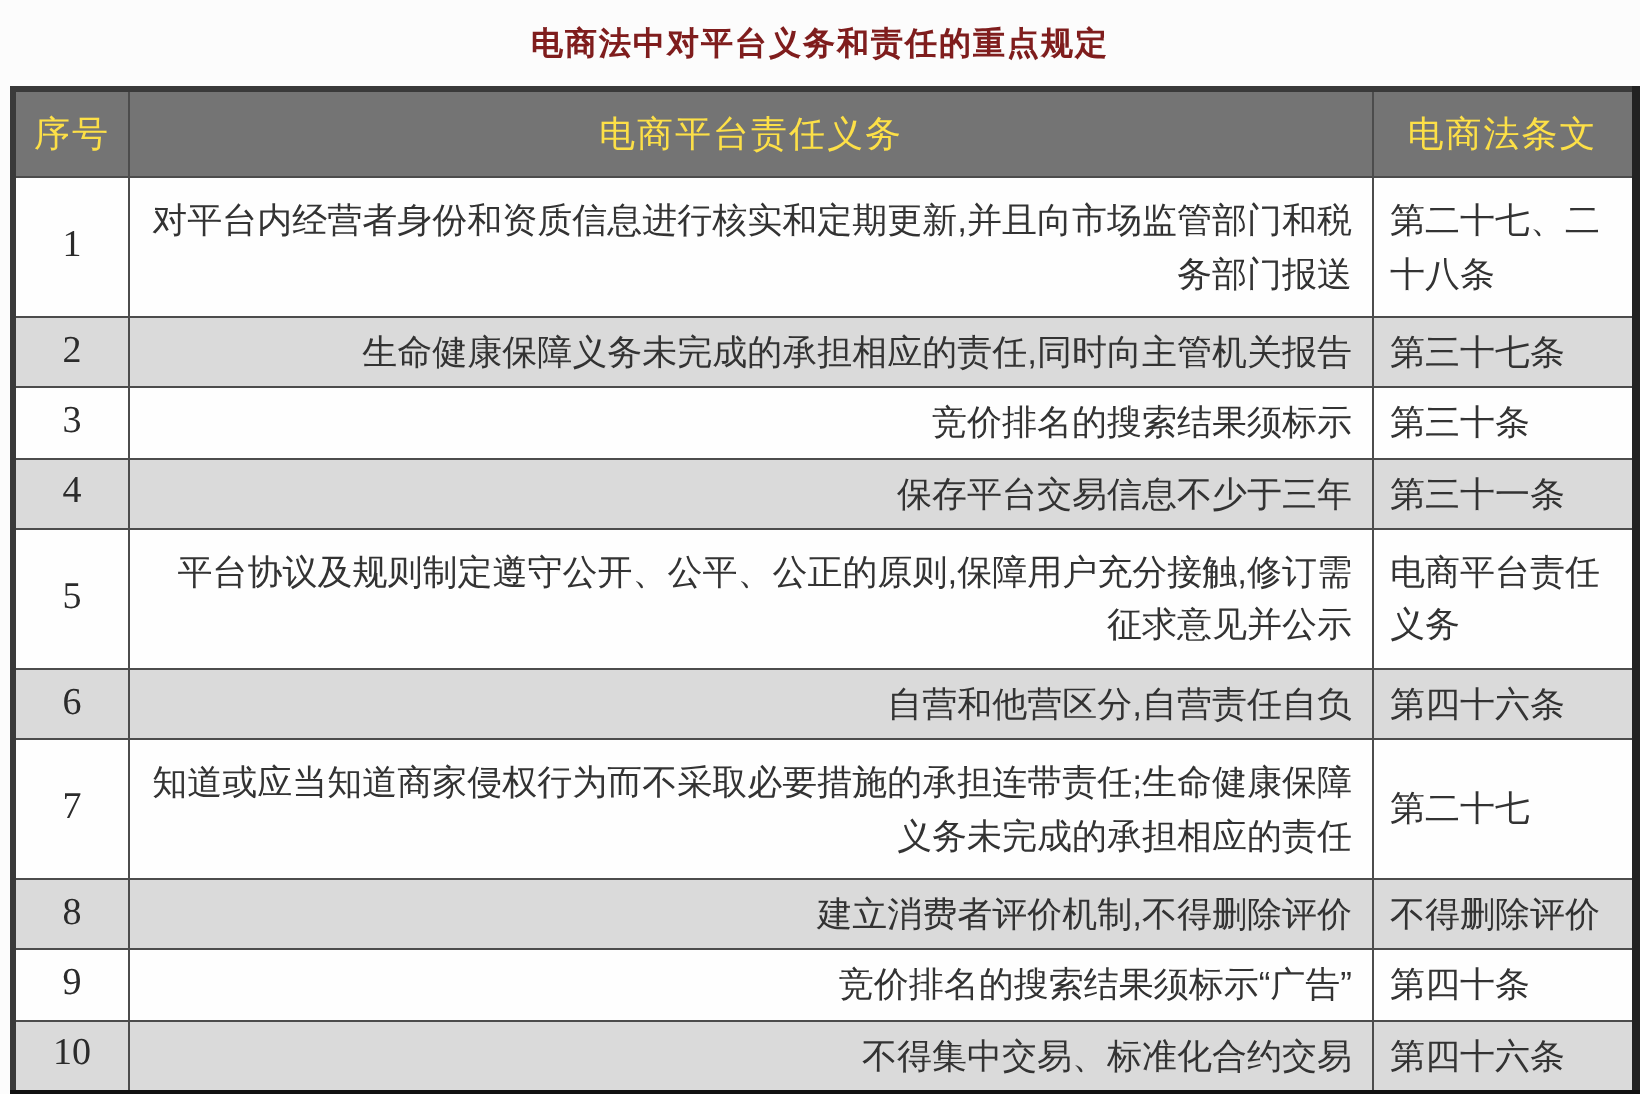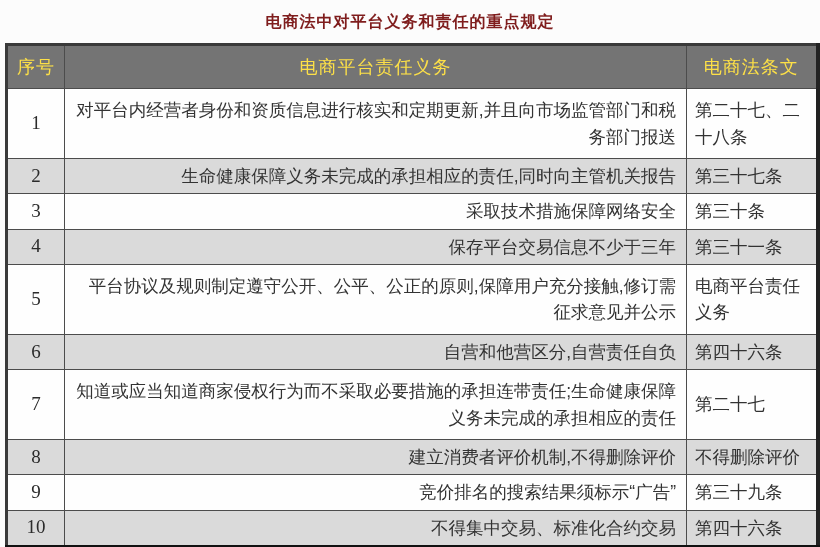--- a/index.html
+++ b/index.html
@@ -98,21 +98,21 @@
         <td class="cell-duty">对平台内经营者身份和资质信息进行核实和定期更新,并且向市场监管部门和税务部门报送</td>
         <td class="cell-article">第二十七、二十八条</td>
       </tr>
       <tr class="single stripe">
         <td class="cell-index">2</td>
         <td class="cell-duty">生命健康保障义务未完成的承担相应的责任,同时向主管机关报告</td>
         <td class="cell-article">第三十七条</td>
       </tr>
       <tr class="single plain">
         <td class="cell-index">3</td>
-        <td class="cell-duty">采取技术措施保障网络安全</td>
+        <td class="cell-duty">竞价排名的搜索结果须标示</td>
         <td class="cell-article">第三十条</td>
       </tr>
       <tr class="single stripe">
         <td class="cell-index">4</td>
         <td class="cell-duty">保存平台交易信息不少于三年</td>
         <td class="cell-article">第三十一条</td>
       </tr>
       <tr class="double plain">
         <td class="cell-index">5</td>
         <td class="cell-duty">平台协议及规则制定遵守公开、公平、公正的原则,保障用户充分接触,修订需征求意见并公示</td>
@@ -129,21 +129,21 @@
         <td class="cell-article">第二十七</td>
       </tr>
       <tr class="single stripe">
         <td class="cell-index">8</td>
         <td class="cell-duty">建立消费者评价机制,不得删除评价</td>
         <td class="cell-article">不得删除评价</td>
       </tr>
       <tr class="single plain">
         <td class="cell-index">9</td>
         <td class="cell-duty">竞价排名的搜索结果须标示“广告”</td>
-        <td class="cell-article">第三十九条</td>
+        <td class="cell-article">第四十条</td>
       </tr>
       <tr class="last stripe">
         <td class="cell-index">10</td>
         <td class="cell-duty">不得集中交易、标准化合约交易</td>
         <td class="cell-article">第四十六条</td>
       </tr>
     </tbody>
   </table>
 
 </div>

